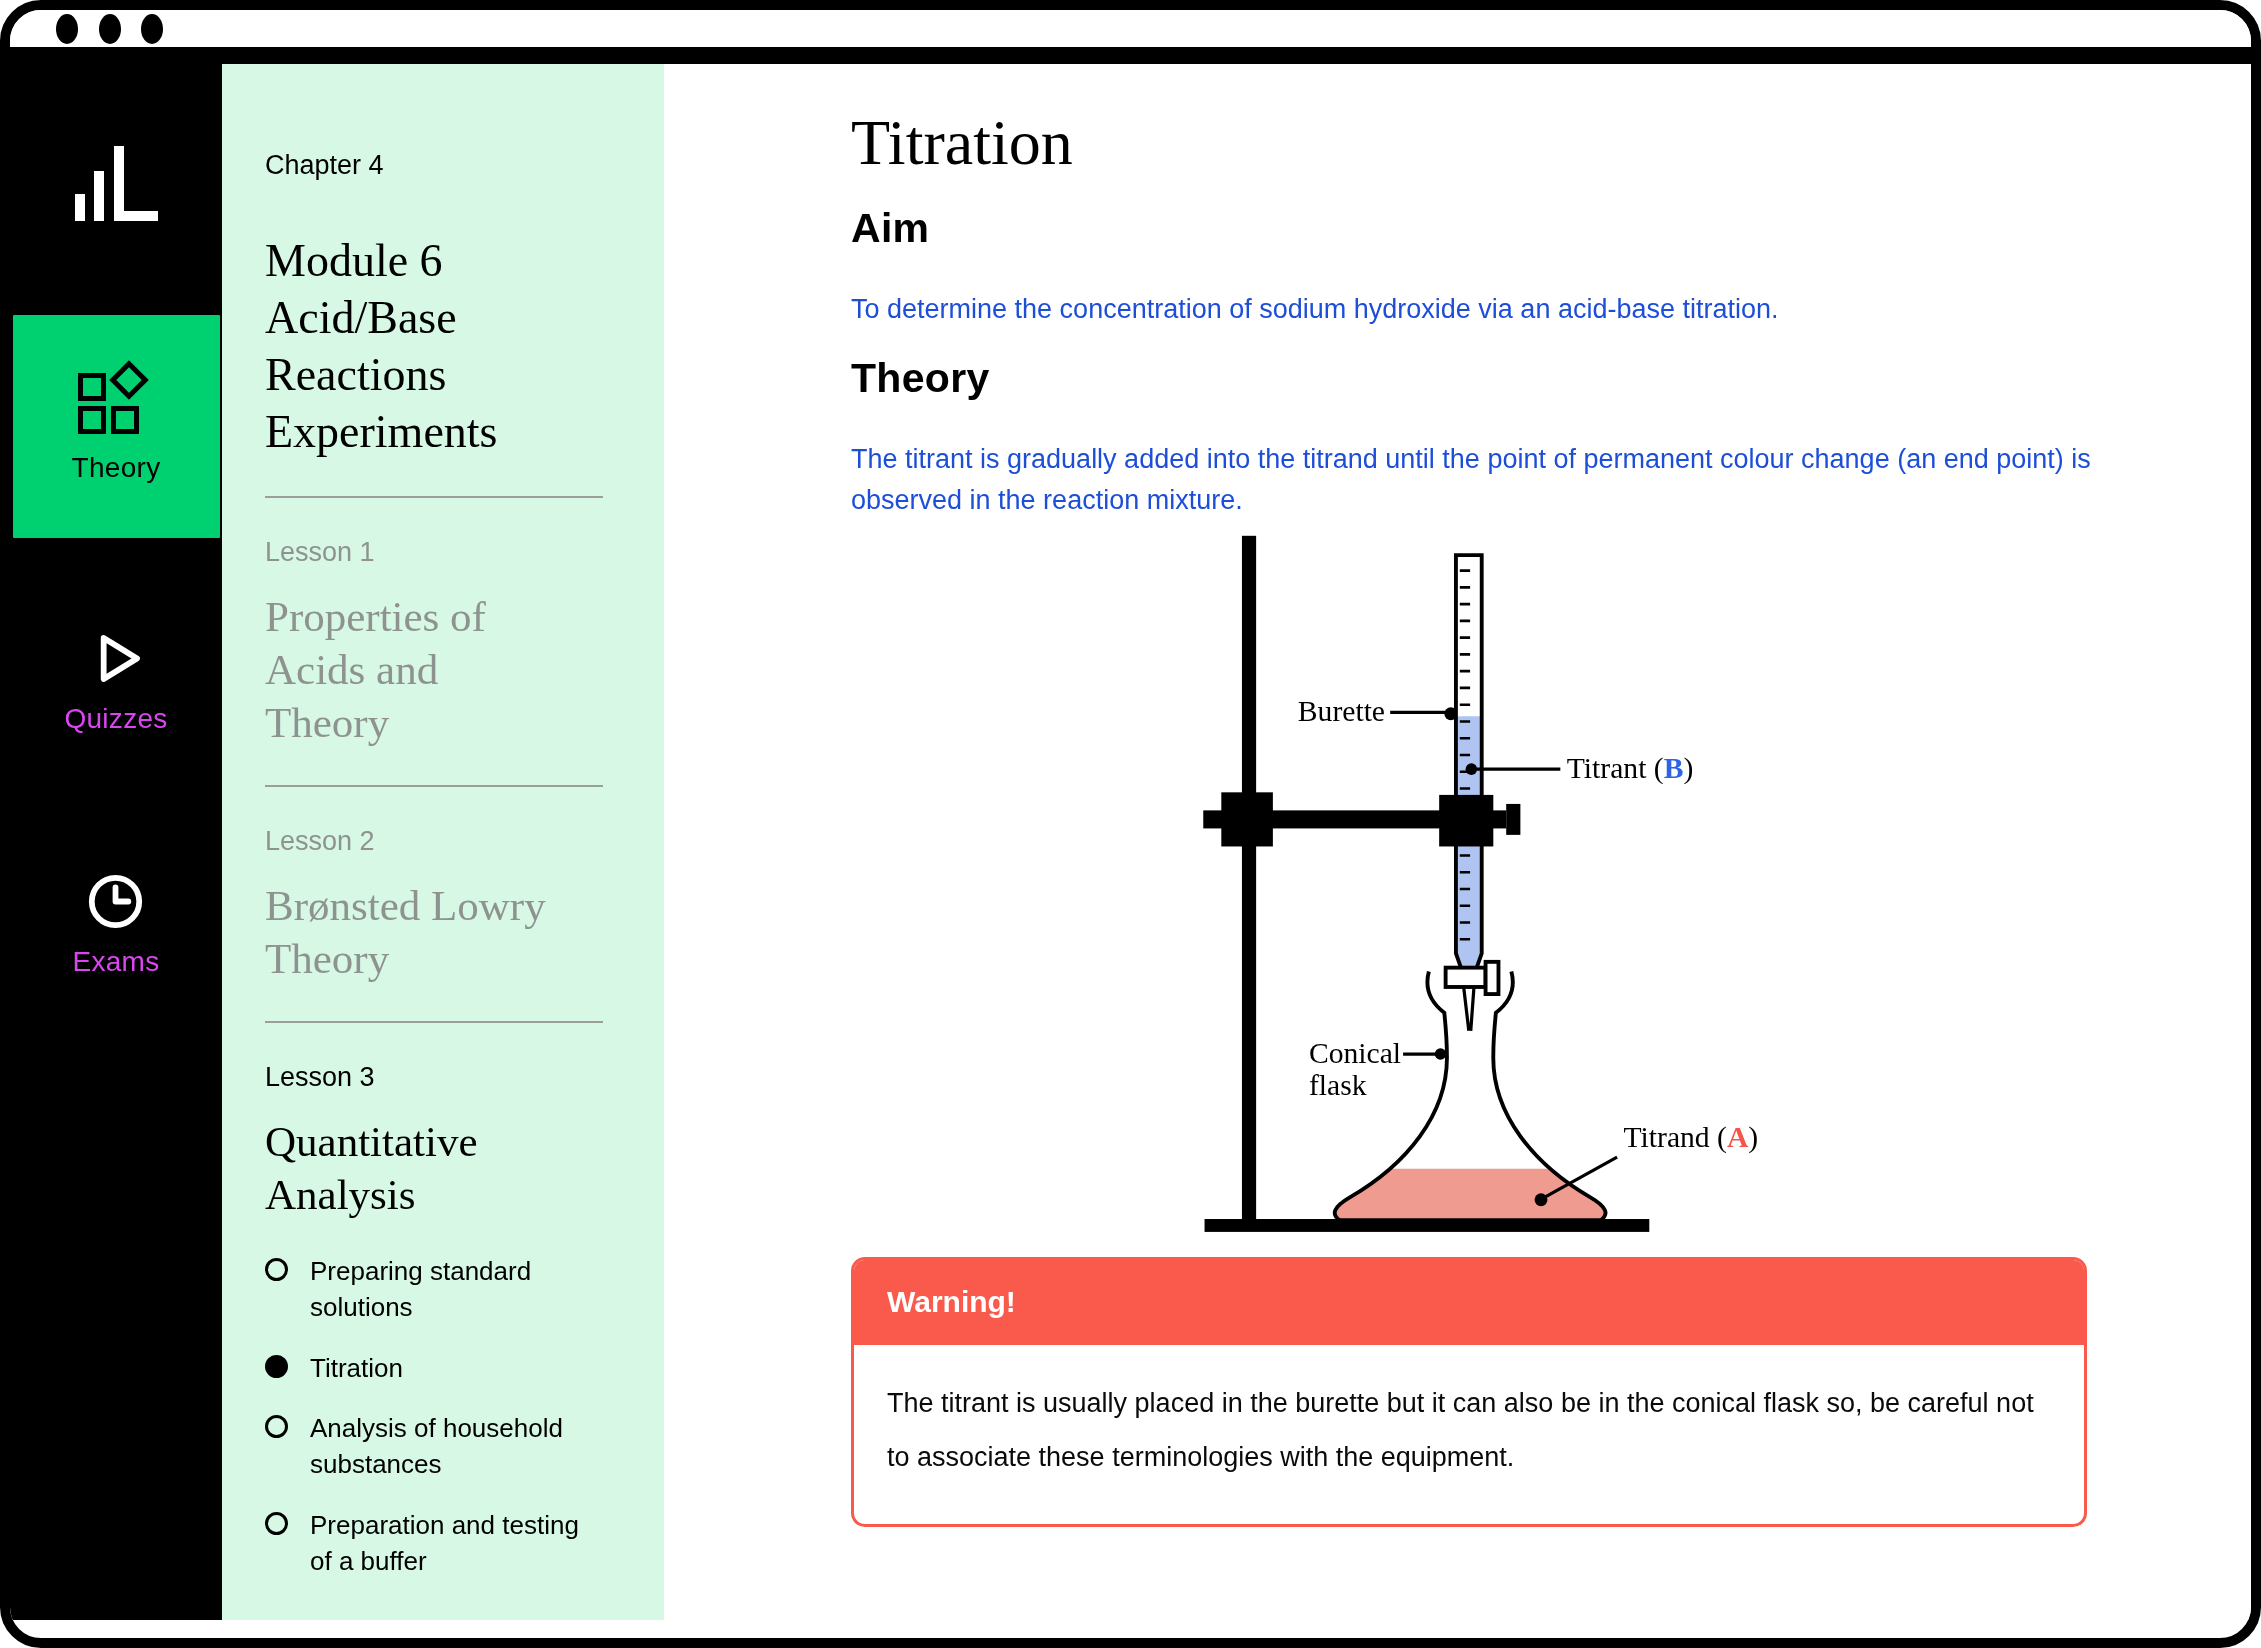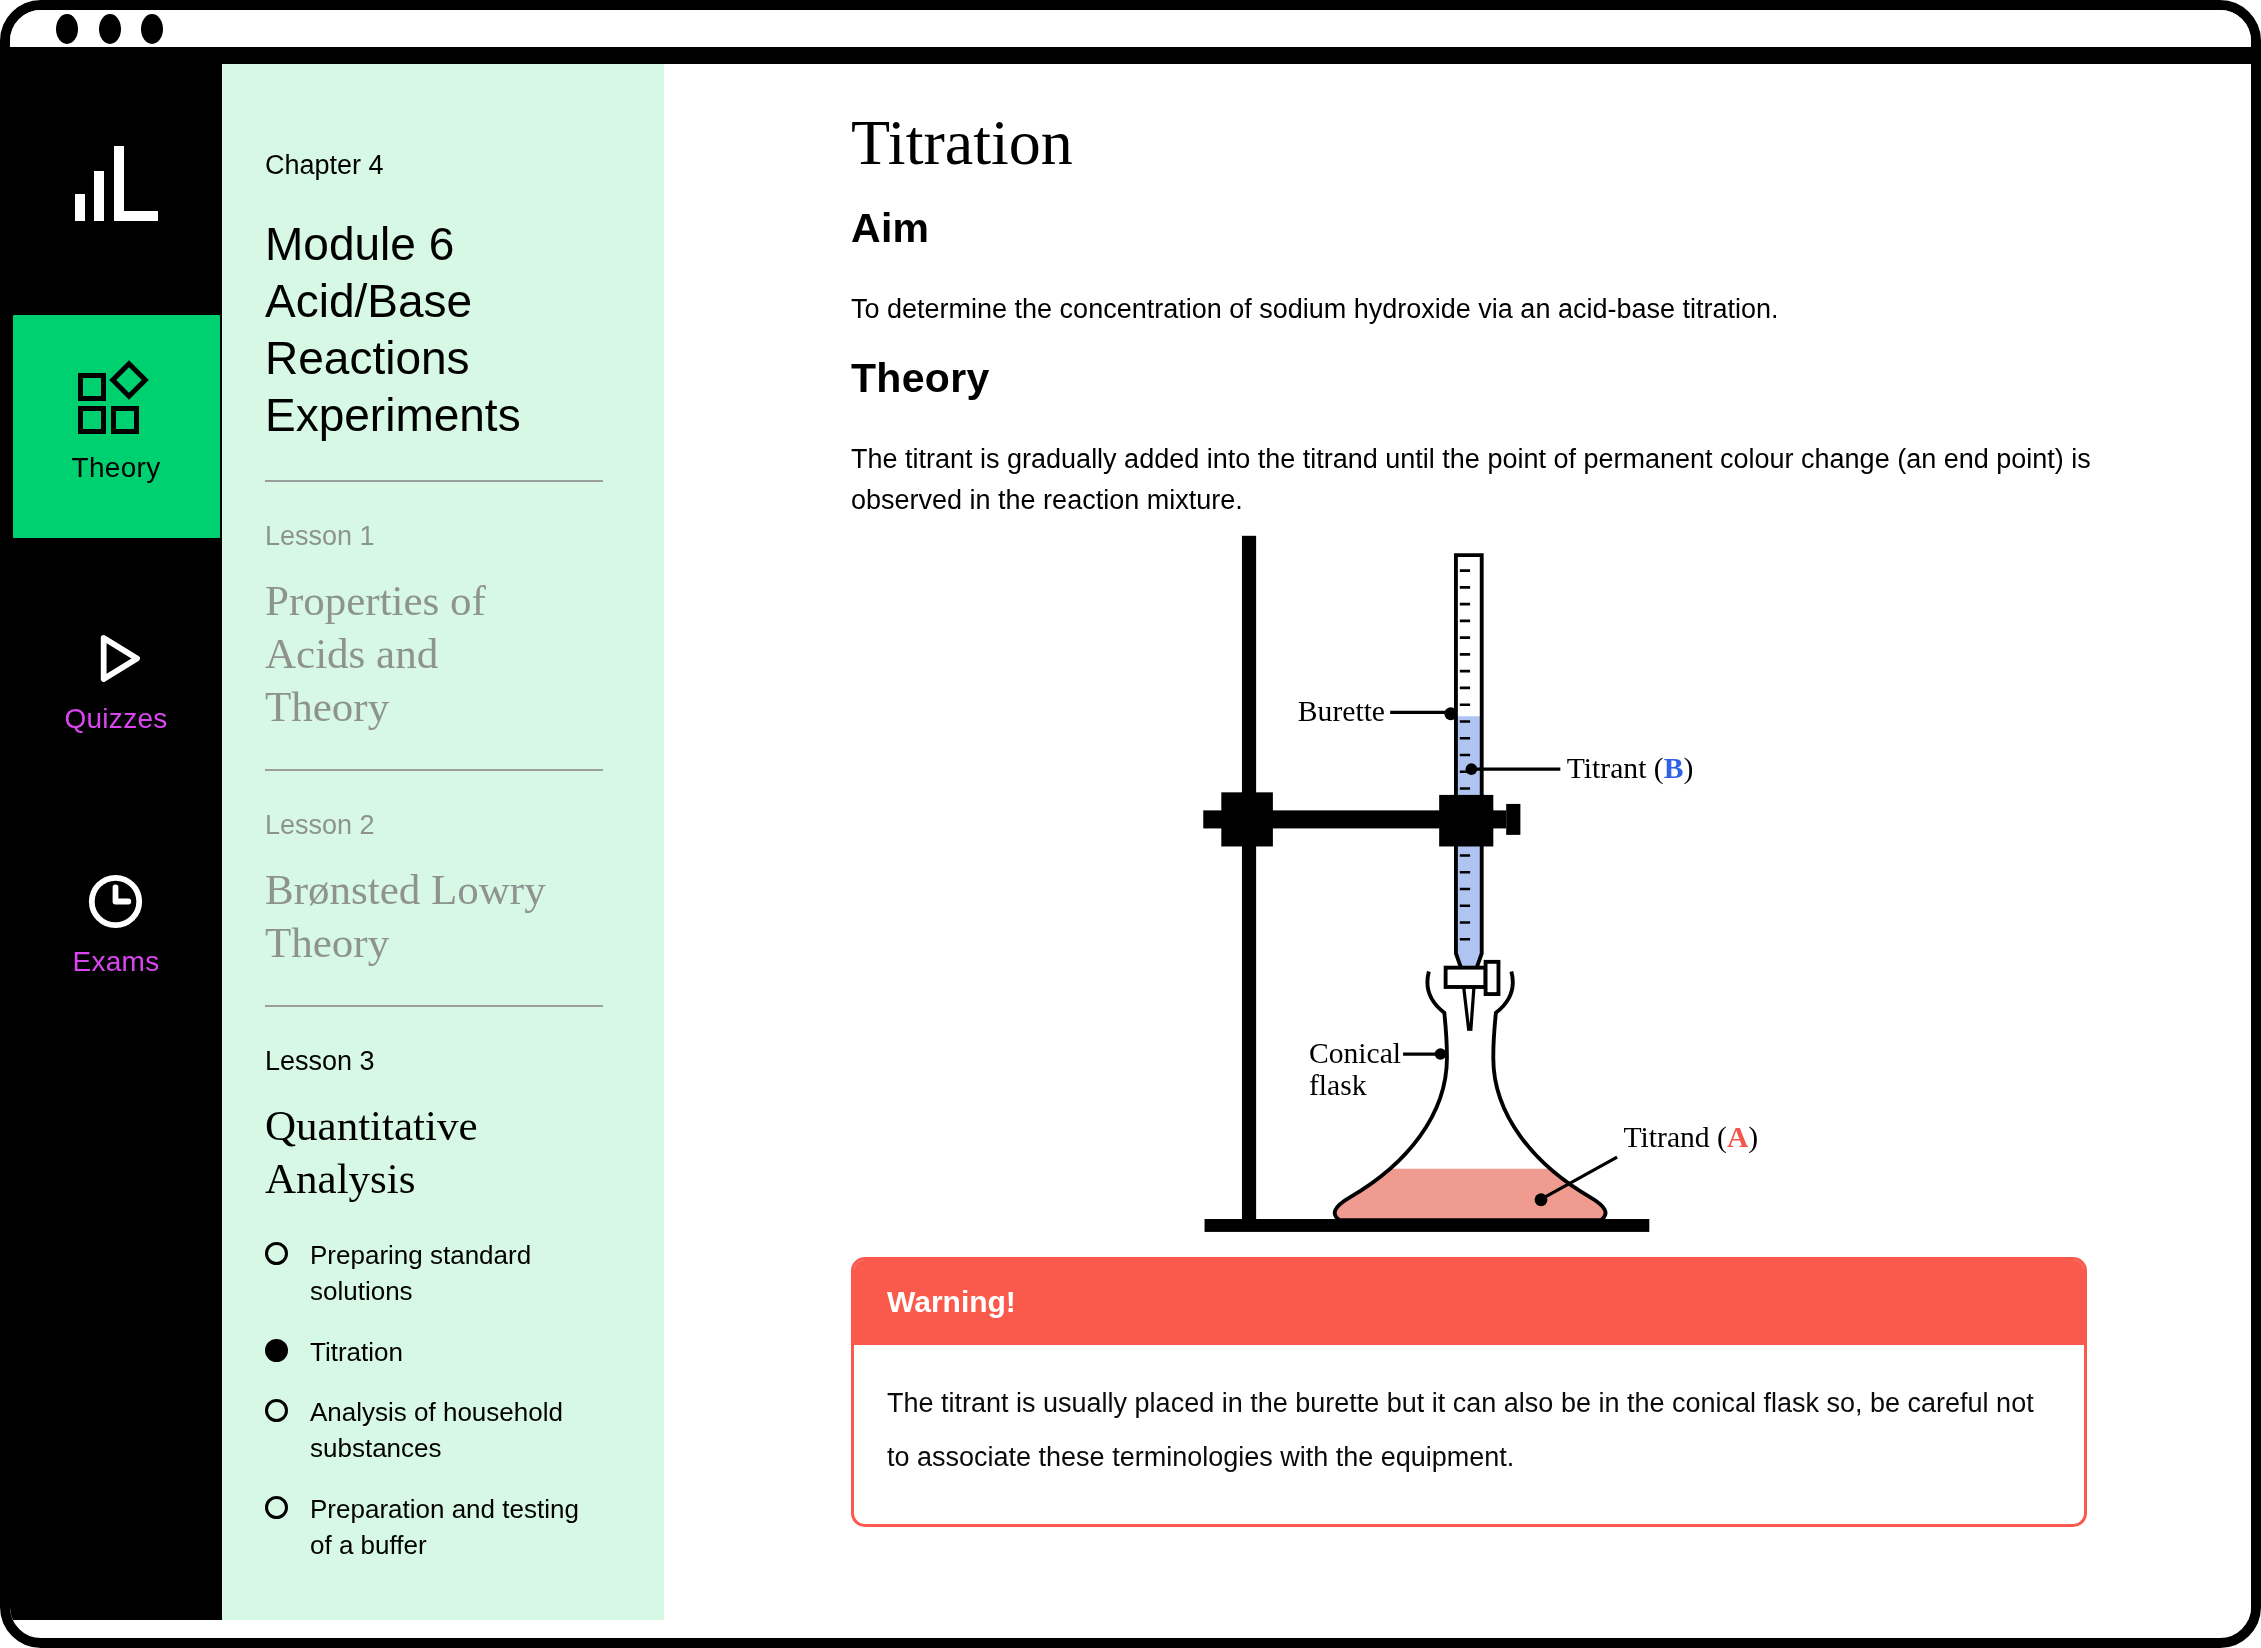--- a/index.html
+++ b/index.html
@@ -36,35 +36,35 @@
   .theory-icon i{position:absolute;width:28px;height:28px;border:5.8px solid #000;}
   .theory-icon .tl{left:0;top:3.9px;}
   .theory-icon .bl{left:0;top:37px;}
   .theory-icon .br{left:33px;top:37px;}
   .theory-icon .d{left:37px;top:-2.6px;transform:rotate(45deg);}
   .nav-item.plain{margin-top:91px;}
   .nav-item.plain + .nav-item.plain{margin-top:137px;}
   
   .sidebar{width:442px;background:var(--pale-green);flex:none;padding:86px 45px 0 43px;}
   .chapter{font-size:27px;color:#000;}
-  .module-title{font-family:Liberation Sans, sans-serif;font-size:46px;line-height:57px;color:#000;margin-top:35px;max-width:351px;}
+  .module-title{font-family:Liberation Serif, serif;font-size:46px;line-height:57px;color:#000;margin-top:51px;max-width:351px;}
   .divider{border:none;border-top:2.6px solid var(--divider-gray);margin:36px 0 39px 0;width:338px;}
   .lesson-label{font-size:27px;color:var(--muted-gray);}
   .lesson-title{font-family:"Liberation Serif","DejaVu Serif",serif;font-size:43px;line-height:53px;color:var(--muted-gray);margin-top:22px;max-width:300px;}
   .lesson.current .lesson-label,.lesson.current .lesson-title{color:#000;}
   .topics{margin-top:32px;}
   .topic{display:flex;gap:22px;margin-bottom:24.5px;cursor:pointer;}
   .topic-radio{flex:none;width:23px;height:23px;border:3.2px solid #000;border-radius:50%;margin-top:5.2px;background:transparent;}
   .topic.selected .topic-radio{background:#000;}
   .topic-label{font-size:26px;line-height:36px;color:#000;max-width:277px;}
   
   .main{flex:1;padding:19.3px 0 0 187px;position:relative;background:#fff;}
   .page-title{font-family:"Liberation Serif","DejaVu Serif",serif;font-weight:400;font-size:64px;color:#000;margin-top:23px;}
   .h2{font-size:41px;font-weight:bold;color:#000;margin-top:25px;letter-spacing:0.3px;}
-  .body-text{font-size:27px;line-height:41px;color:#000000;margin-top:37px;max-width:1263px;}
+  .body-text{font-size:27px;line-height:41px;color:#1d4ed8;margin-top:37px;max-width:1263px;}
   .diagram{width:606px;height:709px;margin-left:329px;margin-top:9px;}
   .diagram svg{width:100%;height:100%;}
   .dia-label{font-family:"Liberation Serif","DejaVu Serif",serif;font-size:46px;fill:#000;}
   .letter-b{fill:var(--letter-blue);font-weight:bold;}
   .letter-a{fill:var(--letter-red);font-weight:bold;}
   .liq-blue{fill:var(--liquid-blue);}
   .liq-pink{fill:var(--liquid-pink);}
   .stroke{fill:none;stroke:#000;stroke-width:6;}
   .leader{stroke:#000;stroke-width:5;}
   

